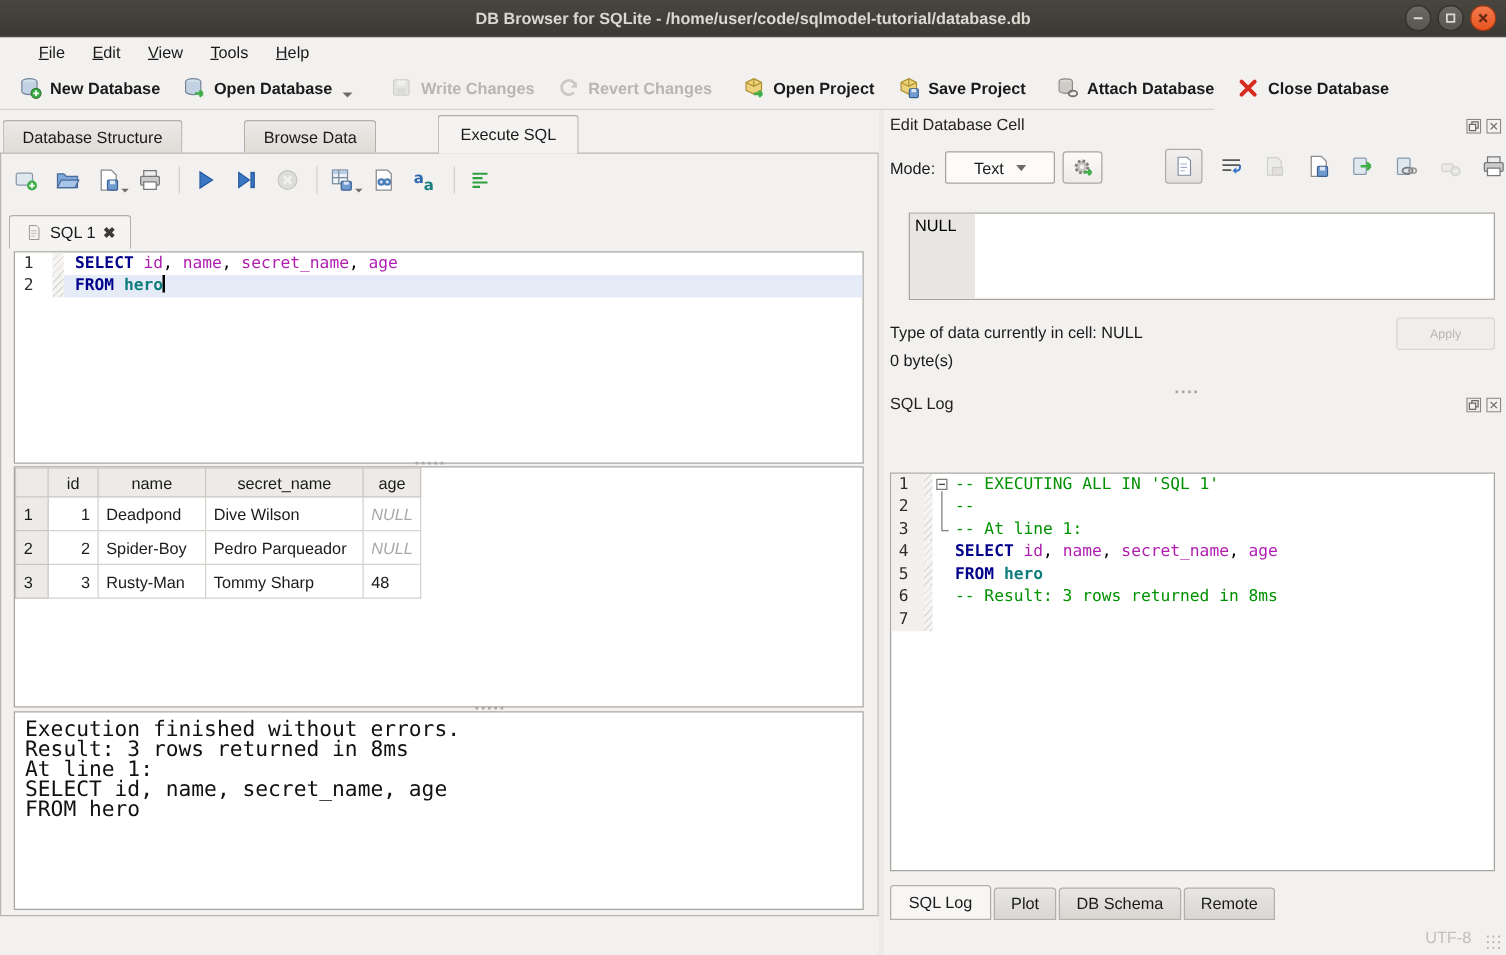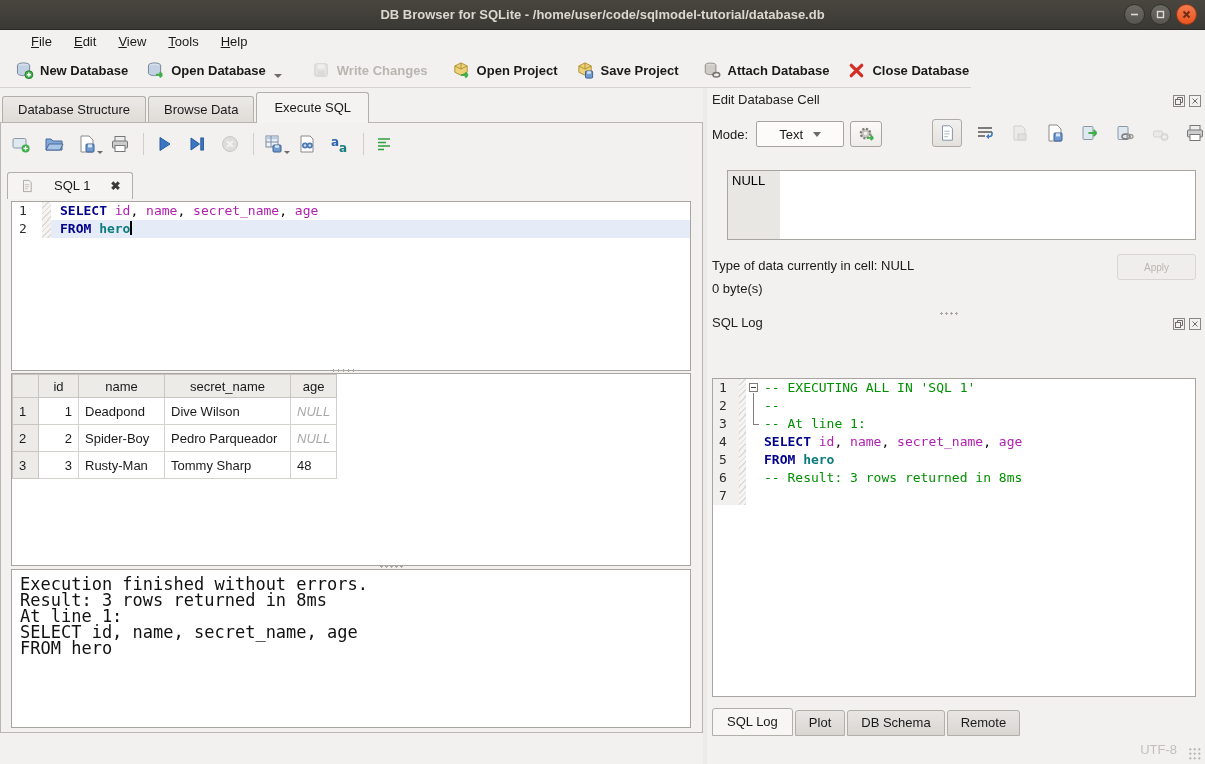--- a/index.html
+++ b/index.html
@@ -32,37 +32,37 @@
     background-size:4px 4px; background-position:1px 1px; }
   .tb-sep { width:1px; height:24px; background:#d2cfcb; margin:0 6px; }
   .tb-btn { display:flex; align-items:center; gap:6px; padding:4px 9px; border-radius:3px; }
   .tb-btn .lbl { white-space:nowrap; }
   .tb-btn.disabled .lbl { color:#b9b6b1; }
   .tb-btn.disabled svg { opacity:.45; filter:grayscale(1); }
   .drop-arrow { width:0; height:0; border-left:4px solid transparent; border-right:4px solid transparent;
     border-top:4px solid #6e6b66; margin-left:2px; align-self:flex-end; margin-bottom:2px; }
 
   
-  #maintabs { position:absolute; left:2px; top:92px; display:flex; align-items:flex-end; }
+  #maintabs { position:absolute; left:2px; top:92px; display:flex; align-items:flex-end;gap:47px; }
   .mtab { border:1px solid #b2afaa; border-bottom:none; background:linear-gradient(#eceae7,#dedbd6);
     padding:5px 15px 6px; border-radius:3px 3px 0 0; margin-right:2px; position:relative; }
   .mtab.active { background:#f4f3f1; padding:7px 17px 8px; z-index:5; }
 
   
   #left-pane { position:absolute; left:0px; top:122px; width:703px; height:611px;
     border:1px solid #b9b6b2; background:#f2f1ef; }
   #sqltoolbar { position:absolute; left:8px; top:6px; height:30px; display:flex; align-items:center; }
   .sicon { width:24px; height:24px; padding:2px; margin-right:9px; position:relative; }
   .sicon.disabled svg { opacity:.55; filter:grayscale(1); }
   .sicon .drop-arrow { position:absolute; right:-4px; bottom:0px; border-left-width:3px; border-right-width:3px; border-top-width:3px; }
   .s-sep { width:1px; height:22px; background:#d2cfcb; margin:0 8px 0 2px; }
 
   #sqltabbar { position:absolute; left:6px; top:46px; height:30px; display:flex; align-items:flex-end; }
   .sqltab { border:1px solid #b2afaa; border-bottom:none; background:#f5f4f2; border-radius:3px 3px 0 0;
-    padding:5px 12px 6px; display:flex; align-items:center; gap:20px; }
+    padding:5px 12px 6px; display:flex; align-items:center; gap:6px; }
   .sqltab .x { font-size:12px; color:#3c3a37; font-weight:bold; }
 
   .boxed { background:#fff; border:1px solid #a8a5a1; }
   #editor { position:absolute; left:10px; top:78px; width:680px; height:170px; overflow:hidden; }
   .ed-line { display:flex; height:18px; line-height:18px;
     font-family:"DejaVu Sans Mono", monospace; font-size:13px; }
   .ed-num { width:30px; padding-left:7px; color:#2e2d2b; flex:none; background:#fff; }
   .ed-hatch { width:9px; flex:none;
     background:repeating-linear-gradient(135deg,#dddbd8 0 1px,#f5f4f2 1px 4px); }
   .ed-code { flex:1; padding-left:9px; white-space:pre; }
@@ -199,20 +199,29 @@
     <div class="tb-sep"></div>
     <div class="tb-btn disabled">
       <span style="width: 19px; height: 19px; display: inline-block;">
         <svg width="100%" height="100%" viewBox="0 0 20 20">
           <rect x="3" y="3" width="13" height="13" rx="1.5" fill="#d9d6d2" stroke="#a5a29e"></rect>
           <rect x="6" y="3.5" width="7" height="4.5" fill="#efedea"></rect>
           <rect x="5.5" y="10" width="8" height="6" fill="#c5c2be"></rect>
         </svg>
       </span>
       <span class="lbl">Write Changes</span>
+    </div>
+    <div class="tb-btn disabled">
+      <span style="width: 19px; height: 19px; display: inline-block;">
+        <svg width="100%" height="100%" viewBox="0 0 20 20">
+          <path d="M15.5 9.5a6 6 0 1 0-1.8 4.3" fill="none" stroke="#9a9894" stroke-width="2.2"></path>
+          <path d="M16 4.5v5h-5z" fill="#9a9894"></path>
+        </svg>
+      </span>
+      <span class="lbl">Revert Changes</span>
     </div>
     <div class="tb-handle"></div>
     <div class="tb-btn">
       <span style="width: 19px; height: 19px; display: inline-block;">
         <svg width="100%" height="100%" viewBox="0 0 20 20">
           <path d="M9.5 2l6.5 3.2v6.6L9.5 15 3 11.8V5.2z" fill="#ecd27a" stroke="#b08f2e"></path>
           <path d="M9.5 2v6.5M3 5.2l6.5 3.3 6.5-3.3" fill="none" stroke="#b08f2e"></path>
           <path d="M9.5 14.8h7m0 0l-2.6-2.6m2.6 2.6l-2.6 2.6" stroke="#3fae49" stroke-width="2.2" fill="none"></path>
         </svg>
       </span>

